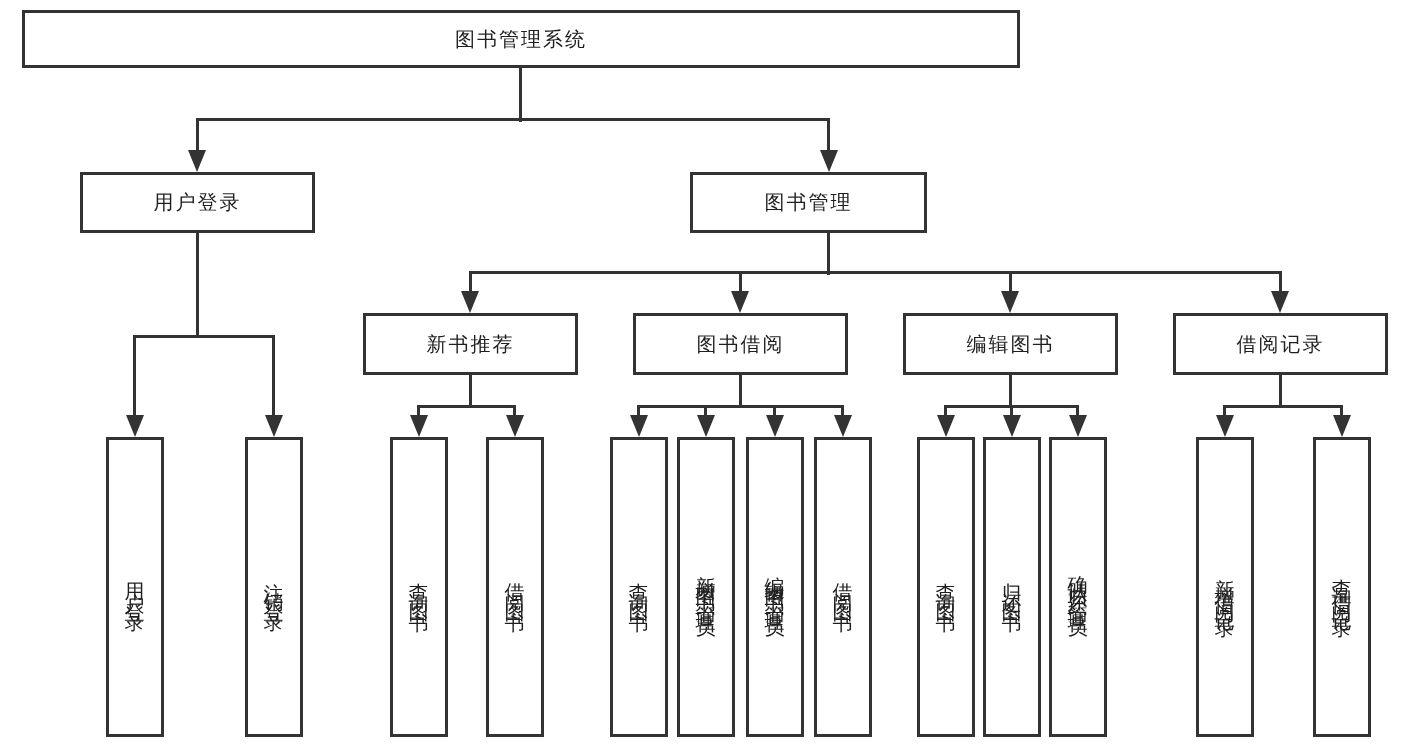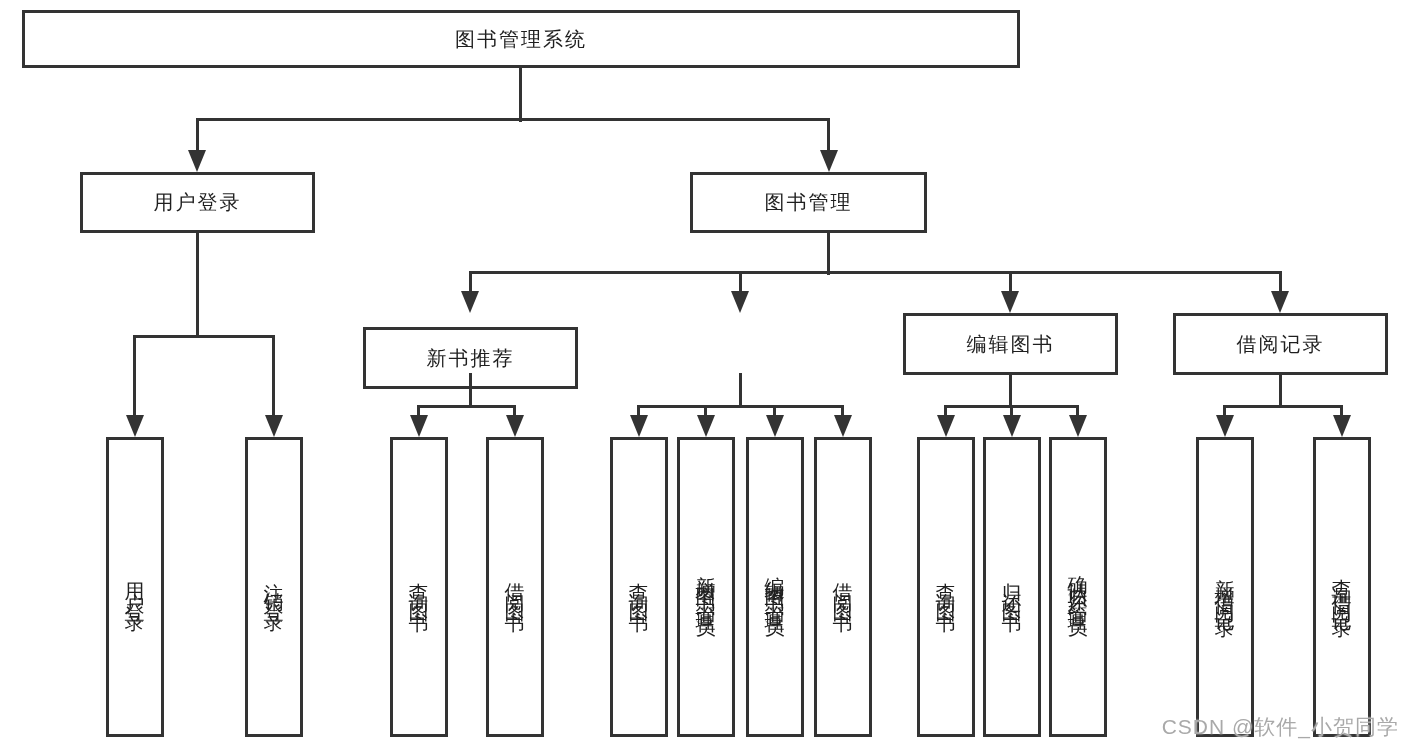--- a/index.html
+++ b/index.html
@@ -66,22 +66,25 @@
   <div class="ln" style="left:469px;top:271px;width:813px;height:3px;"></div>
   <div class="ln" style="left:469px;top:273px;width:3px;height:20px;"></div>
   <div class="ln" style="left:739px;top:273px;width:3px;height:20px;"></div>
   <div class="ln" style="left:1009px;top:273px;width:3px;height:20px;"></div>
   <div class="ln" style="left:1279px;top:273px;width:3px;height:20px;"></div>
   <div class="arr" style="left:461px;top:291px;"></div>
   <div class="arr" style="left:731px;top:291px;"></div>
   <div class="arr" style="left:1001px;top:291px;"></div>
   <div class="arr" style="left:1271px;top:291px;"></div>
 
-  <div class="hbox" style="left:363px;top:327px;width:215px;height:62px;">
+  <div class="hbox" style="left:363px;top:313px;width:215px;height:62px;">
     <span>新书推荐</span>
+  </div>
+  <div class="hbox" style="left:633px;top:313px;width:215px;height:62px;">
+    <span>图书借阅</span>
   </div>
   <div class="hbox" style="left:903px;top:313px;width:215px;height:62px;">
     <span>编辑图书</span>
   </div>
   <div class="hbox" style="left:1173px;top:313px;width:215px;height:62px;">
     <span>借阅记录</span>
   </div>
 
   <div class="ln" style="left:469px;top:373px;width:3px;height:35px;"></div>
   <div class="ln" style="left:417px;top:405px;width:99px;height:3px;"></div>
@@ -154,15 +157,14 @@
     <span class="vtext" style="letter-spacing:6px;">确认归还（管理员）</span>
   </div>
 
   <div class="vbox" style="left:1196px;">
     <span class="vtext" style="letter-spacing:8px;">新增借阅记录</span>
   </div>
   <div class="vbox" style="left:1313px;">
     <span class="vtext" style="letter-spacing:8px;">查询借阅记录</span>
   </div>
 
-  <div class="watermark">CSDN @软件_小贺同学</div>
 
 </div>
 
 </body></html>

